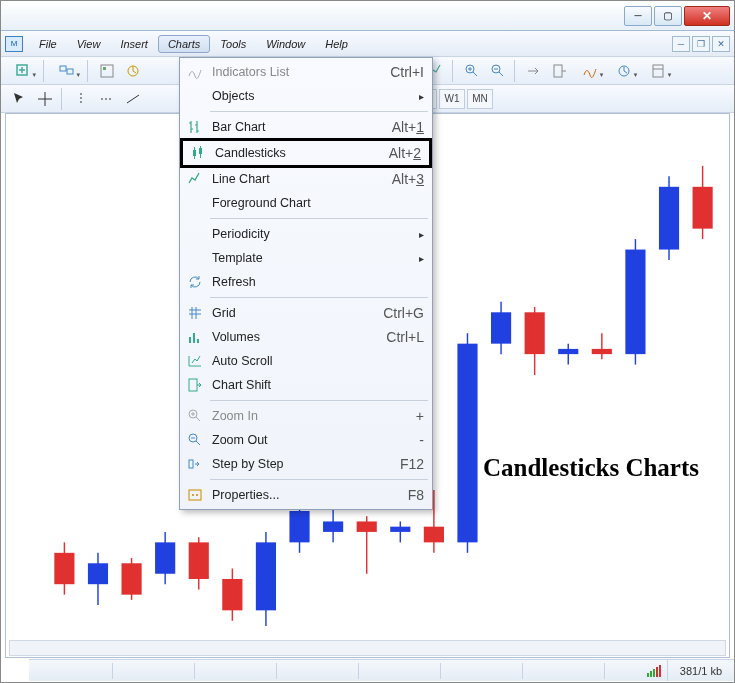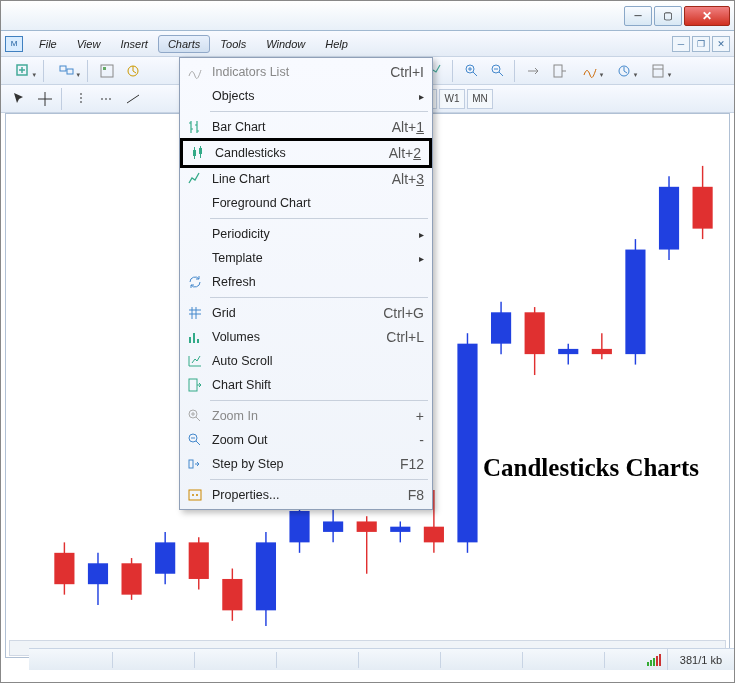--- a/index.html
+++ b/index.html
@@ -42,21 +42,21 @@
 .dd-arrow { color:#333; font-size:10px; }
 .dd-sep { height:1px; background:#c8d0dc; margin: 3px 4px 3px 30px; }
 .dd-highlight { border: 3px solid #000; margin: -1px 0; }
 
 
 .chart-area { position:absolute; top:112px; left:4px; right:4px; bottom:24px; background:#fff; border:1px solid #b0c0d4; overflow:hidden;padding-left:32px; }
 .chart-svg { width:100%; height:100%; }
 .overlay-text { position:absolute; right:30px; top:340px; font-size:25px; font-weight:bold; color:#000; font-family: Georgia, serif; }
 
 
-.statusbar { position:absolute; bottom:12px; left:0; right:0; height:22px; background: linear-gradient(#f4f8fc,#e4ecf4); border-top:1px solid #c8d4e4; display:flex; align-items:center;margin-left:28px; }
+.statusbar { position:absolute; bottom:1px; left:0; right:0; height:22px; background: linear-gradient(#f4f8fc,#e4ecf4); border-top:1px solid #c8d4e4; display:flex; align-items:center;margin-left:28px; }
 .sb-left { flex:1; display:flex; gap:4px; padding:0 6px; }
 .sb-slot { width:78px; height:16px; border-right:1px solid #c8d4e4; }
 .sb-conn { width:24px; display:flex; align-items:center; justify-content:center; }
 .sb-kb { font-size:11px; padding:0 12px; color:#333; border-left:1px solid #c8d4e4; height:100%; display:flex; align-items:center; }
 
 .scroll-handle { position:absolute; bottom:26px; left:8px; right:8px; height:16px; background:#f0f4f8; border:1px solid #d0d8e4; }
 </style>
 </head>
 <body>
 

